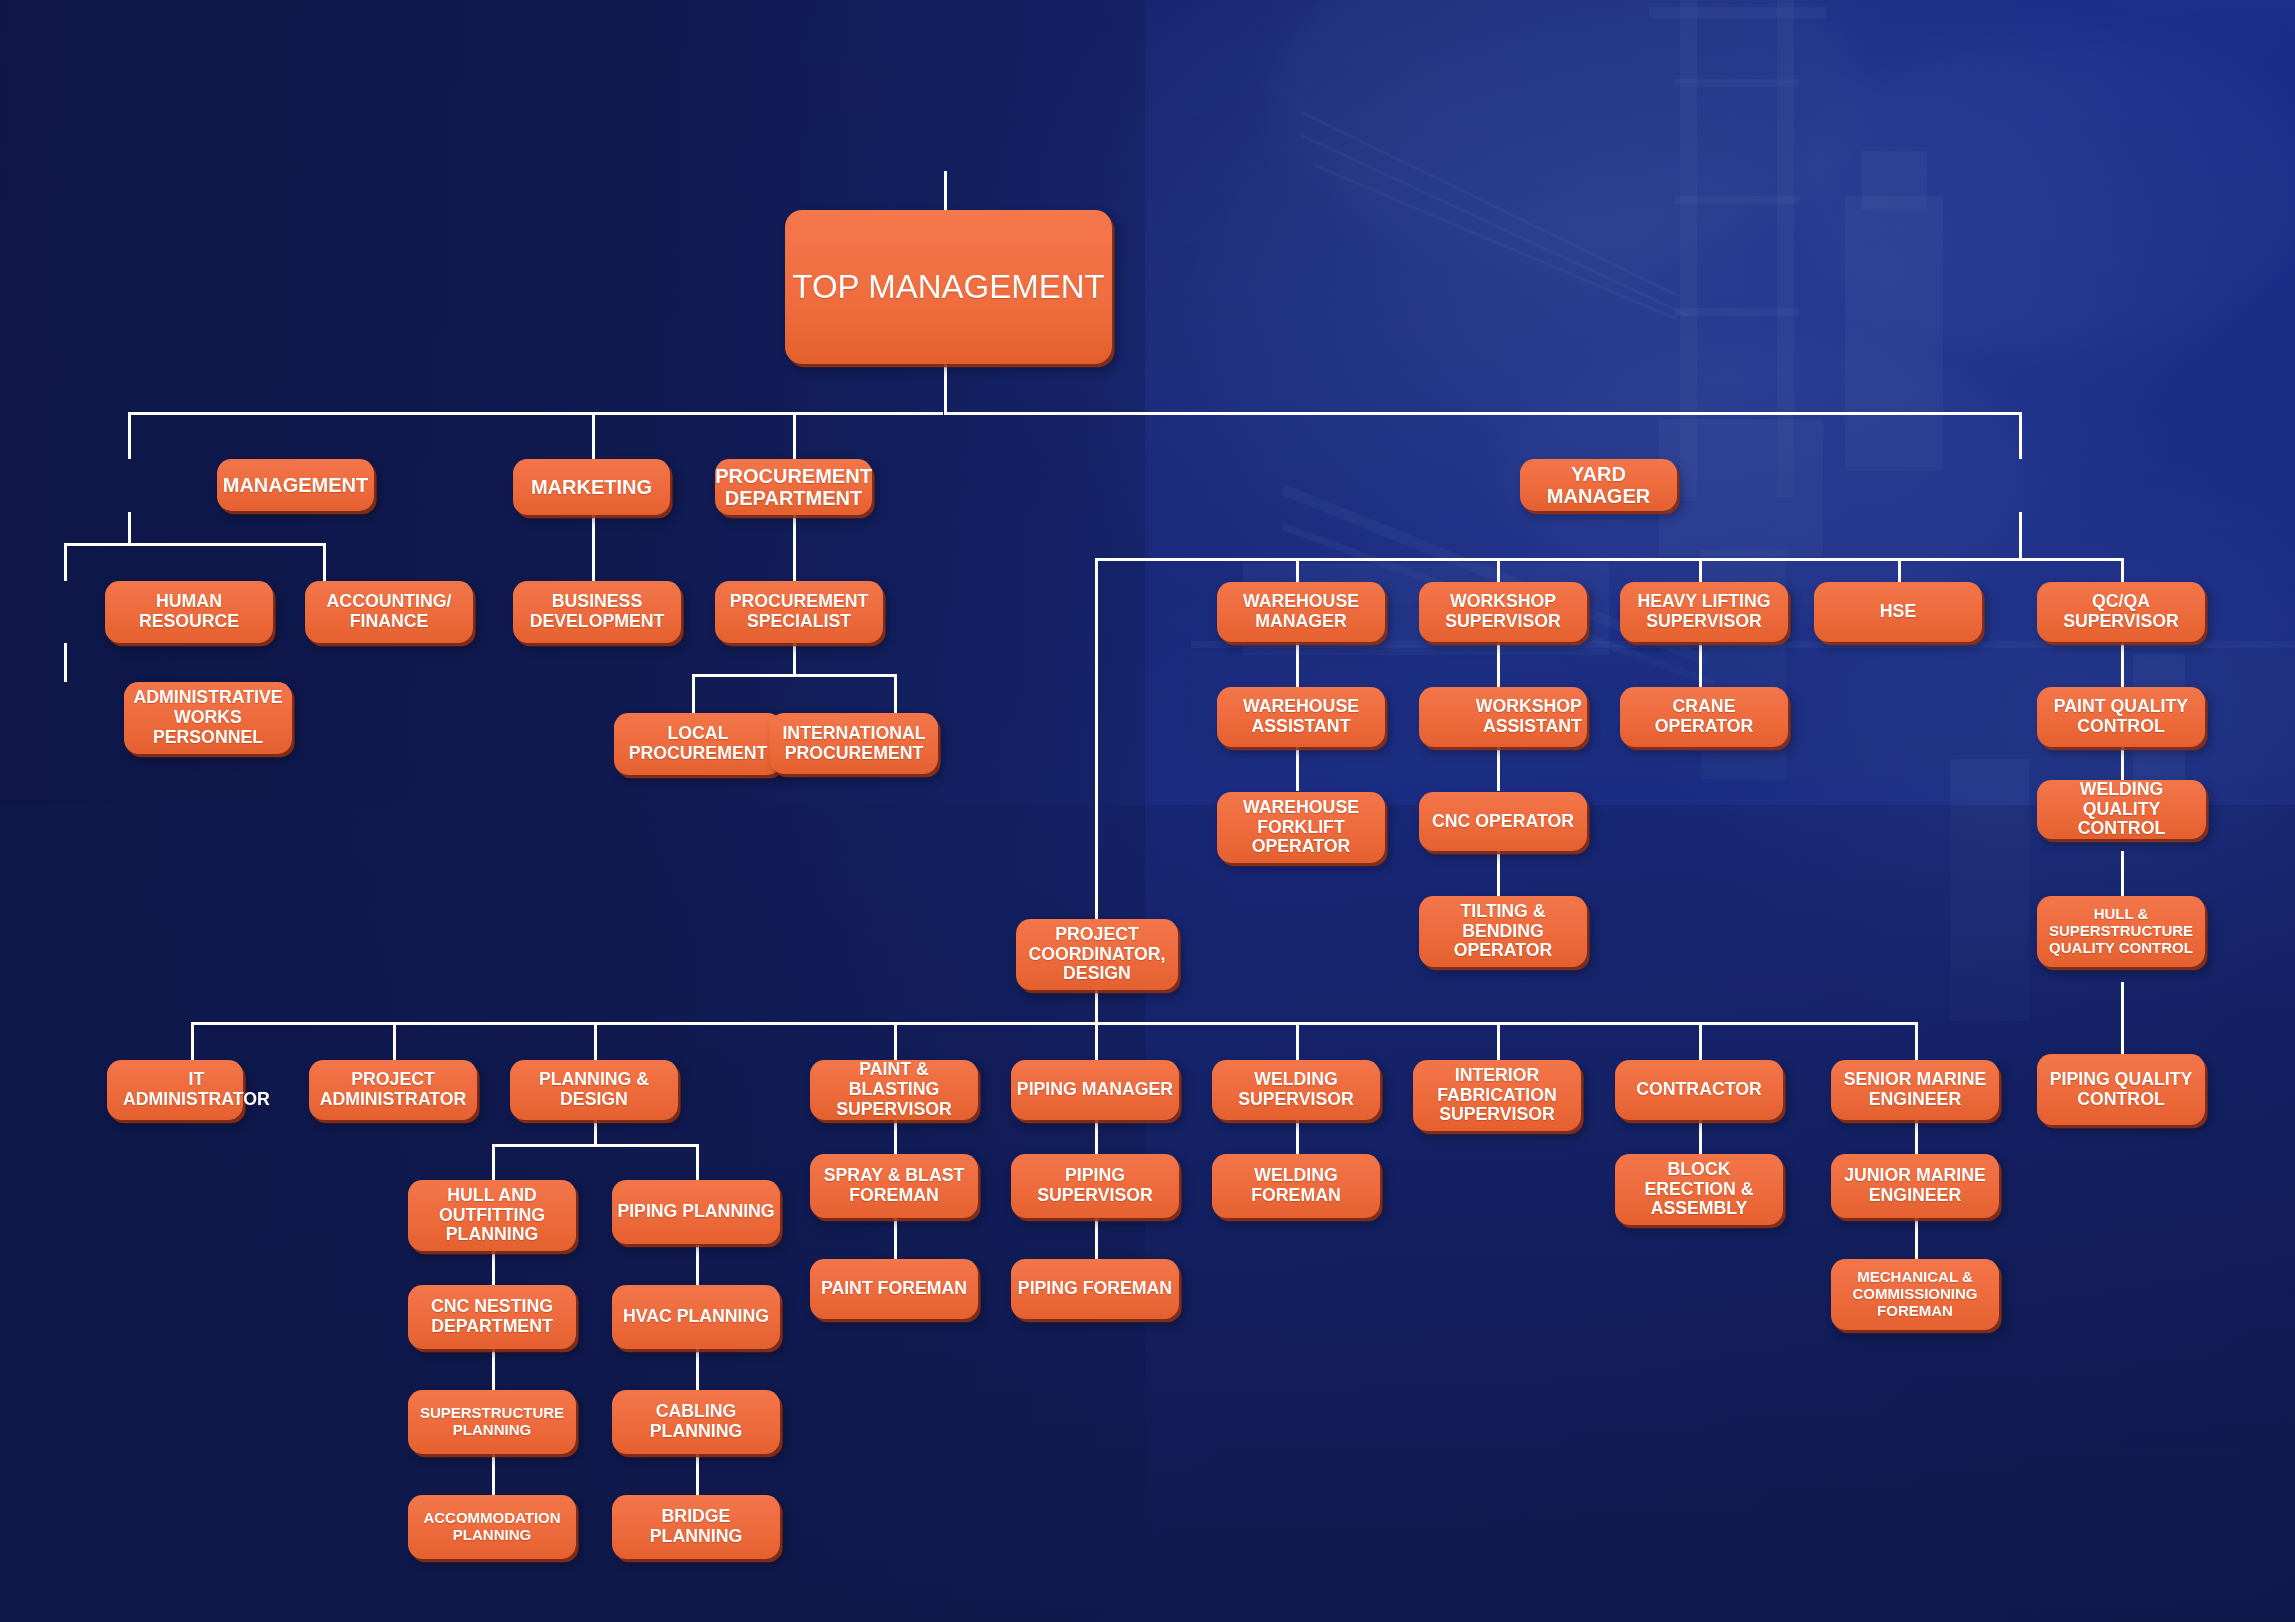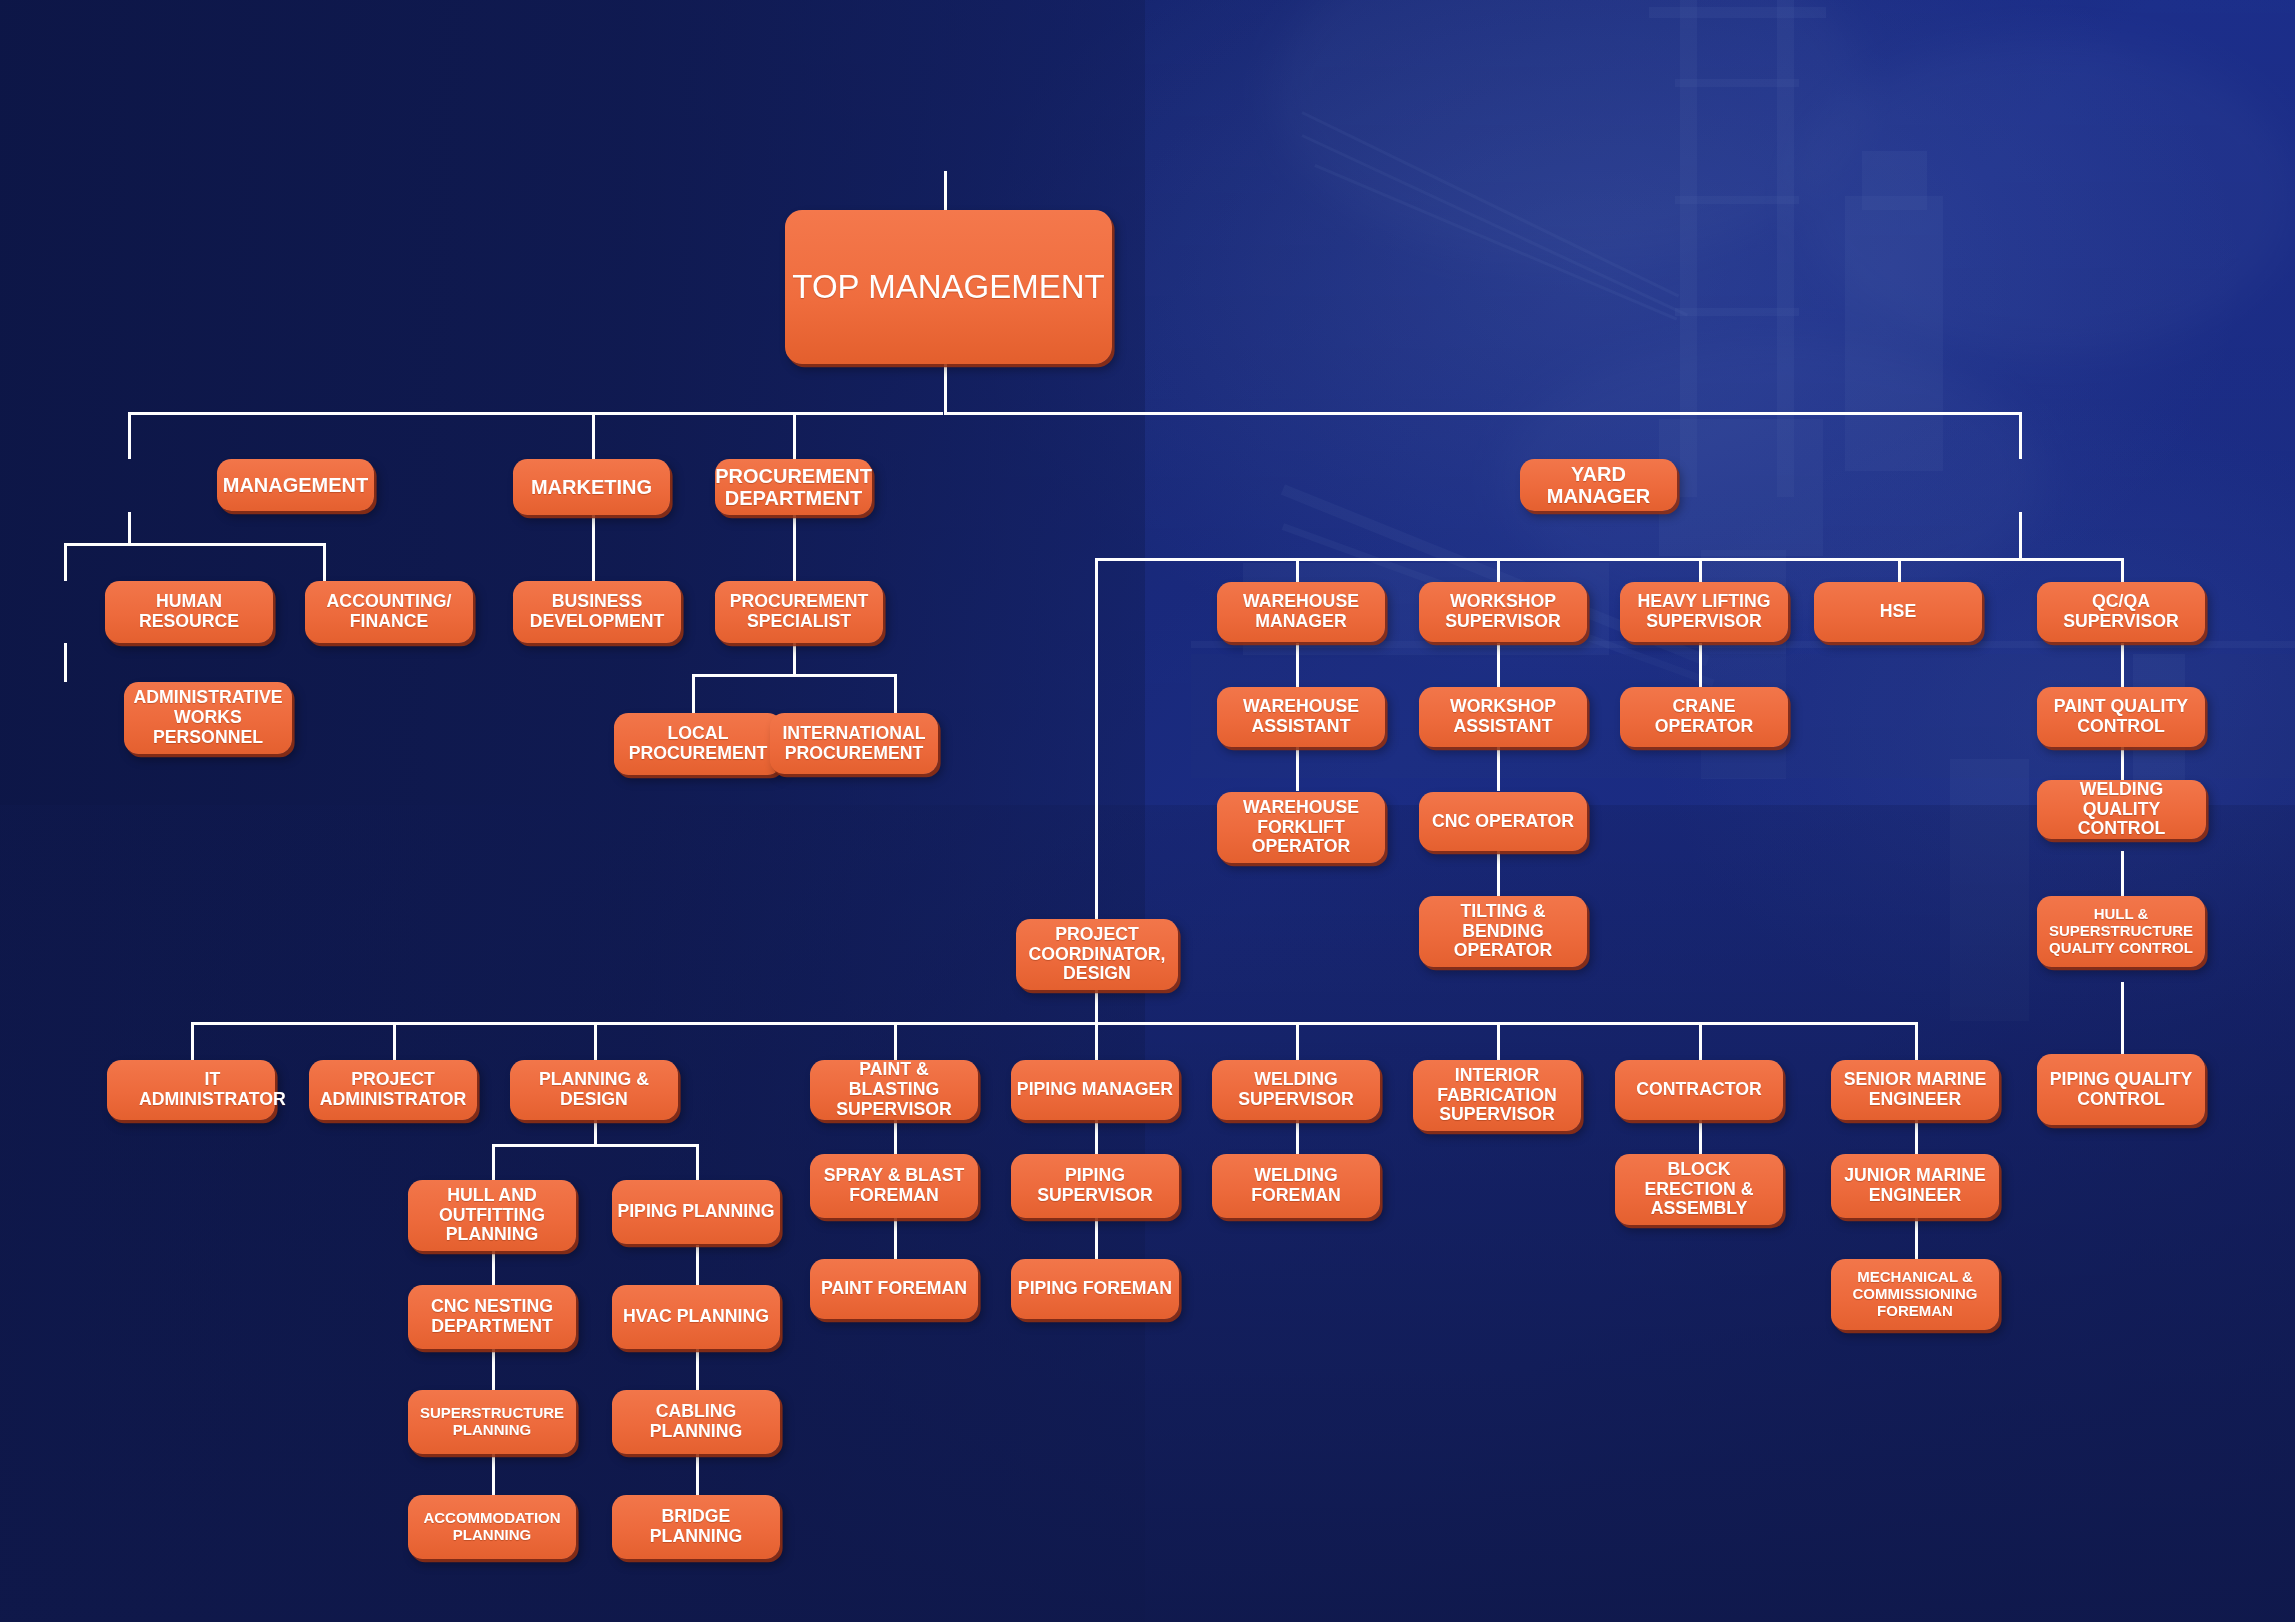--- a/index.html
+++ b/index.html
@@ -195,38 +195,38 @@
   <div class="node t2" style="left:513px;top:581px;width:168px;height:62px;">BUSINESS DEVELOPMENT</div>
   <div class="node t2" style="left:715px;top:581px;width:168px;height:62px;">PROCUREMENT SPECIALIST</div>
   <div class="node t2" style="left:614px;top:713px;width:168px;height:62px;">LOCAL PROCUREMENT</div>
   <div class="node t2" style="left:770px;top:713px;width:168px;height:61px;">INTERNATIONAL PROCUREMENT</div>
 
   <div class="node t2" style="left:1217px;top:582px;width:168px;height:60px;">WAREHOUSE MANAGER</div>
   <div class="node t2" style="left:1217px;top:687px;width:168px;height:60px;">WAREHOUSE ASSISTANT</div>
   <div class="node t2" style="left:1217px;top:792px;width:168px;height:71px;">WAREHOUSE FORKLIFT OPERATOR</div>
 
   <div class="node t2" style="left:1419px;top:582px;width:168px;height:60px;">WORKSHOP SUPERVISOR</div>
-  <div class="node t2" style="left:1419px;top:687px;width:168px;height:60px;">WORKSHOP ASSISTANT</div>
+  <div class="node t2" style="left:1419px;top:687px;width:168px;height:60px;text-align:right;">WORKSHOP ASSISTANT</div>
   <div class="node t2" style="left:1419px;top:792px;width:168px;height:59px;">CNC OPERATOR</div>
   <div class="node t2" style="left:1419px;top:896px;width:168px;height:71px;">TILTING &amp; BENDING OPERATOR</div>
 
   <div class="node t2" style="left:1620px;top:582px;width:168px;height:60px;">HEAVY LIFTING SUPERVISOR</div>
   <div class="node t2" style="left:1620px;top:687px;width:168px;height:60px;">CRANE OPERATOR</div>
 
   <div class="node t2" style="left:1814px;top:582px;width:168px;height:60px;">HSE</div>
 
   <div class="node t2" style="left:2037px;top:582px;width:168px;height:60px;">QC/QA SUPERVISOR</div>
   <div class="node t2" style="left:2037px;top:687px;width:168px;height:60px;">PAINT QUALITY CONTROL</div>
   <div class="node t2" style="left:2037px;top:780px;width:169px;height:59px;">WELDING QUALITY CONTROL</div>
   <div class="node t3" style="left:2037px;top:896px;width:168px;height:71px;">HULL &amp; SUPERSTRUCTURE QUALITY CONTROL</div>
   <div class="node t2" style="left:2037px;top:1054px;width:168px;height:71px;">PIPING QUALITY CONTROL</div>
 
   <div class="node t2" style="left:1016px;top:919px;width:162px;height:71px;">PROJECT COORDINATOR, DESIGN</div>
 
-  <div class="node t2" style="left:107px;top:1060px;width:168px;height:60px;padding-left:48px;">IT ADMINISTRATOR</div>
+  <div class="node t2" style="left:107px;top:1060px;width:136px;height:60px;padding-left:48px;">IT ADMINISTRATOR</div>
   <div class="node t2" style="left:309px;top:1060px;width:168px;height:60px;">PROJECT ADMINISTRATOR</div>
   <div class="node t2" style="left:510px;top:1060px;width:168px;height:60px;">PLANNING &amp; DESIGN</div>
 
   <div class="node t2" style="left:408px;top:1180px;width:168px;height:71px;">HULL AND OUTFITTING PLANNING</div>
   <div class="node t2" style="left:408px;top:1285px;width:168px;height:64px;">CNC NESTING DEPARTMENT</div>
   <div class="node t3" style="left:408px;top:1390px;width:168px;height:64px;">SUPERSTRUCTURE PLANNING</div>
   <div class="node t3" style="left:408px;top:1495px;width:168px;height:64px;">ACCOMMODATION PLANNING</div>
 
   <div class="node t2" style="left:612px;top:1180px;width:168px;height:64px;">PIPING PLANNING</div>
   <div class="node t2" style="left:612px;top:1285px;width:168px;height:64px;">HVAC PLANNING</div>

